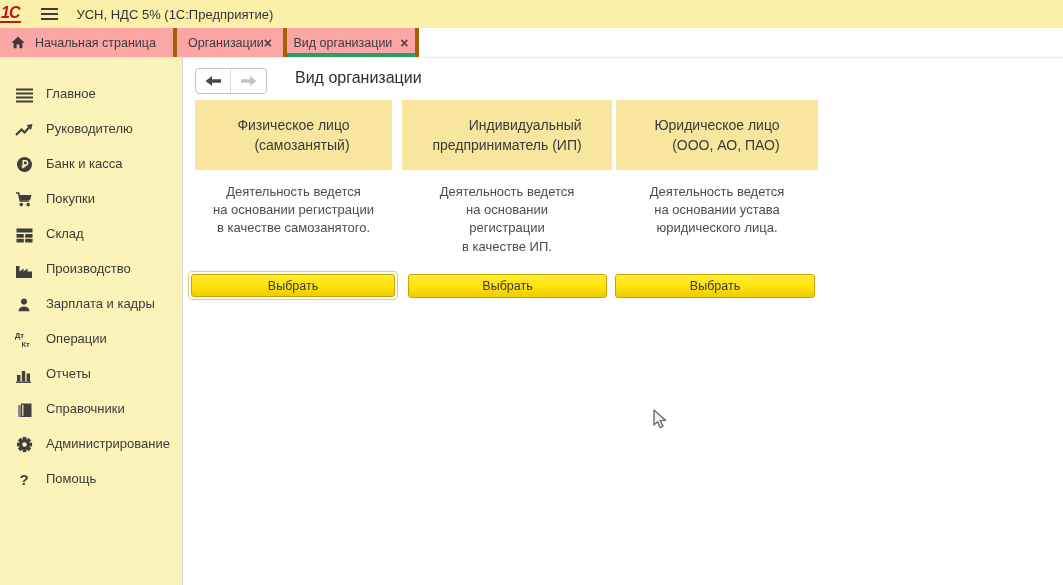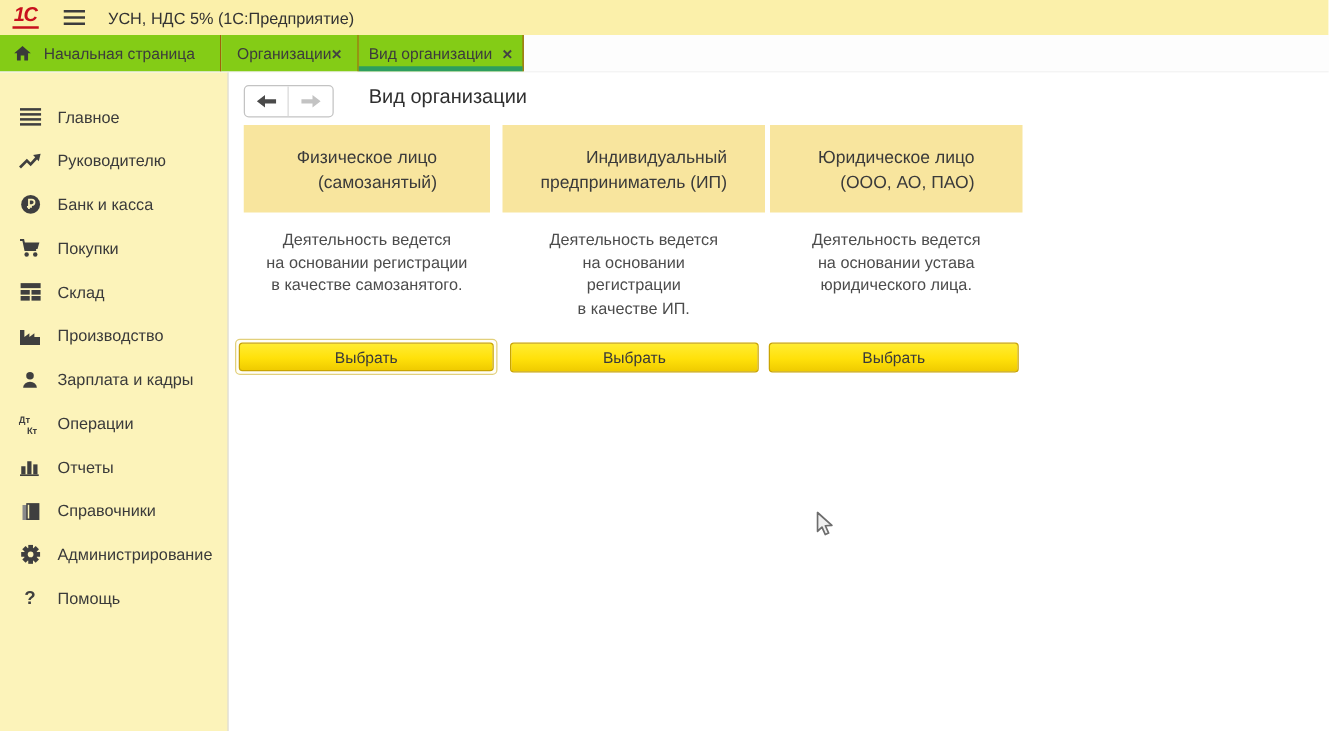--- a/index.html
+++ b/index.html
@@ -4,42 +4,42 @@
 <style>
   * { margin:0; padding:0; box-sizing:border-box; }
   html,body { background:#fff; }
   body { font-family:"Liberation Sans","DejaVu Sans",sans-serif; }
   .screen { position:relative; width:1063px; height:585px; overflow:hidden; background:#fff; }
 
   
   .topbar { position:absolute; left:0; top:0; width:1063px; height:28px;
             background:#fbf0aa; display:flex; align-items:center; }
   .logo { font-weight:bold; font-style:italic; font-size:16px; color:#c8101e;
-          margin-left:10px; border-bottom:2px solid #c8101e; line-height:1.05; padding:0 2px 0 1px; letter-spacing:-1px; }
+          border-bottom:2px solid #c8101e; line-height:1.05; padding:0 2px 0 1px; letter-spacing:-1px; }
   .burger { margin-left:20px; display:flex; flex-direction:column; gap:3px; cursor:pointer; }
   .burger i { display:block; width:17px; height:2px; background:#3c3c3c; }
   .win-title { margin-left:18px; font-size:13px; color:#333; }
 
   
   .tabbar { position:absolute; left:0; top:28px; width:1063px; height:30px;
             background:#fdfdfd; border-bottom:1px solid #ececec; display:flex; }
   .tab { position:relative; height:100%; display:flex; align-items:center;
-         font-size:12.5px; color:#3c3c3c; background:#84cc16; border-right:1px solid #a16207; cursor:pointer; }
+         font-size:12.5px; color:#3c3c3c; background:#fca5a5; border-right:4px solid #a16207; cursor:pointer; }
   .tab.home { width:177px; padding-left:10px; gap:9px; }
   .tab.t2 { width:110px; justify-content:center; gap:0; }
   .tab.t3 { width:132px; justify-content:center; gap:8px; }
   .tab.active::after { content:""; position:absolute; left:0; right:0; bottom:0; height:4px; background:#2e9e5e; }
   .tab-close { font-size:14px; font-weight:bold; color:#444; line-height:1; cursor:pointer; }
   .tab-rest { flex:1; background:#fdfdfd; }
 
   
   .sidebar { position:absolute; left:0; top:58px; width:183px; height:527px;
              background:#fcf3ba; border-right:1px solid #d7d7d7; padding-top:18px; }
   .side-item { height:35px; display:flex; align-items:center; padding-left:13px; cursor:pointer; }
-  .side-item .ic { width:22px; height:18px; display:flex; align-items:center; justify-content:center; flex:0 0 22px; }
+  .side-item .ic { width:22px; height:18px; display:flex; align-items:flex-end; justify-content:center; flex:0 0 22px; }
   .side-item .lbl { margin-left:11px; font-size:13px; color:#3a3a3a; white-space:nowrap; }
   .ic svg { display:block; }
   .ic-txt { font-size:15px; font-weight:bold; color:#3f3f3f; }
 
   
   .main { position:absolute; left:183px; top:58px; width:880px; height:527px; background:#fff; }
   .navgrp { position:absolute; left:12px; top:10px; width:72px; height:26px;
             border:1px solid #c3c3c3; border-radius:4px; background:#fff; display:flex; overflow:hidden; }
   .navbtn { width:50%; display:flex; align-items:center; justify-content:center; cursor:pointer; }
   .navbtn.back { border-right:1px solid #d9d9d9; }

